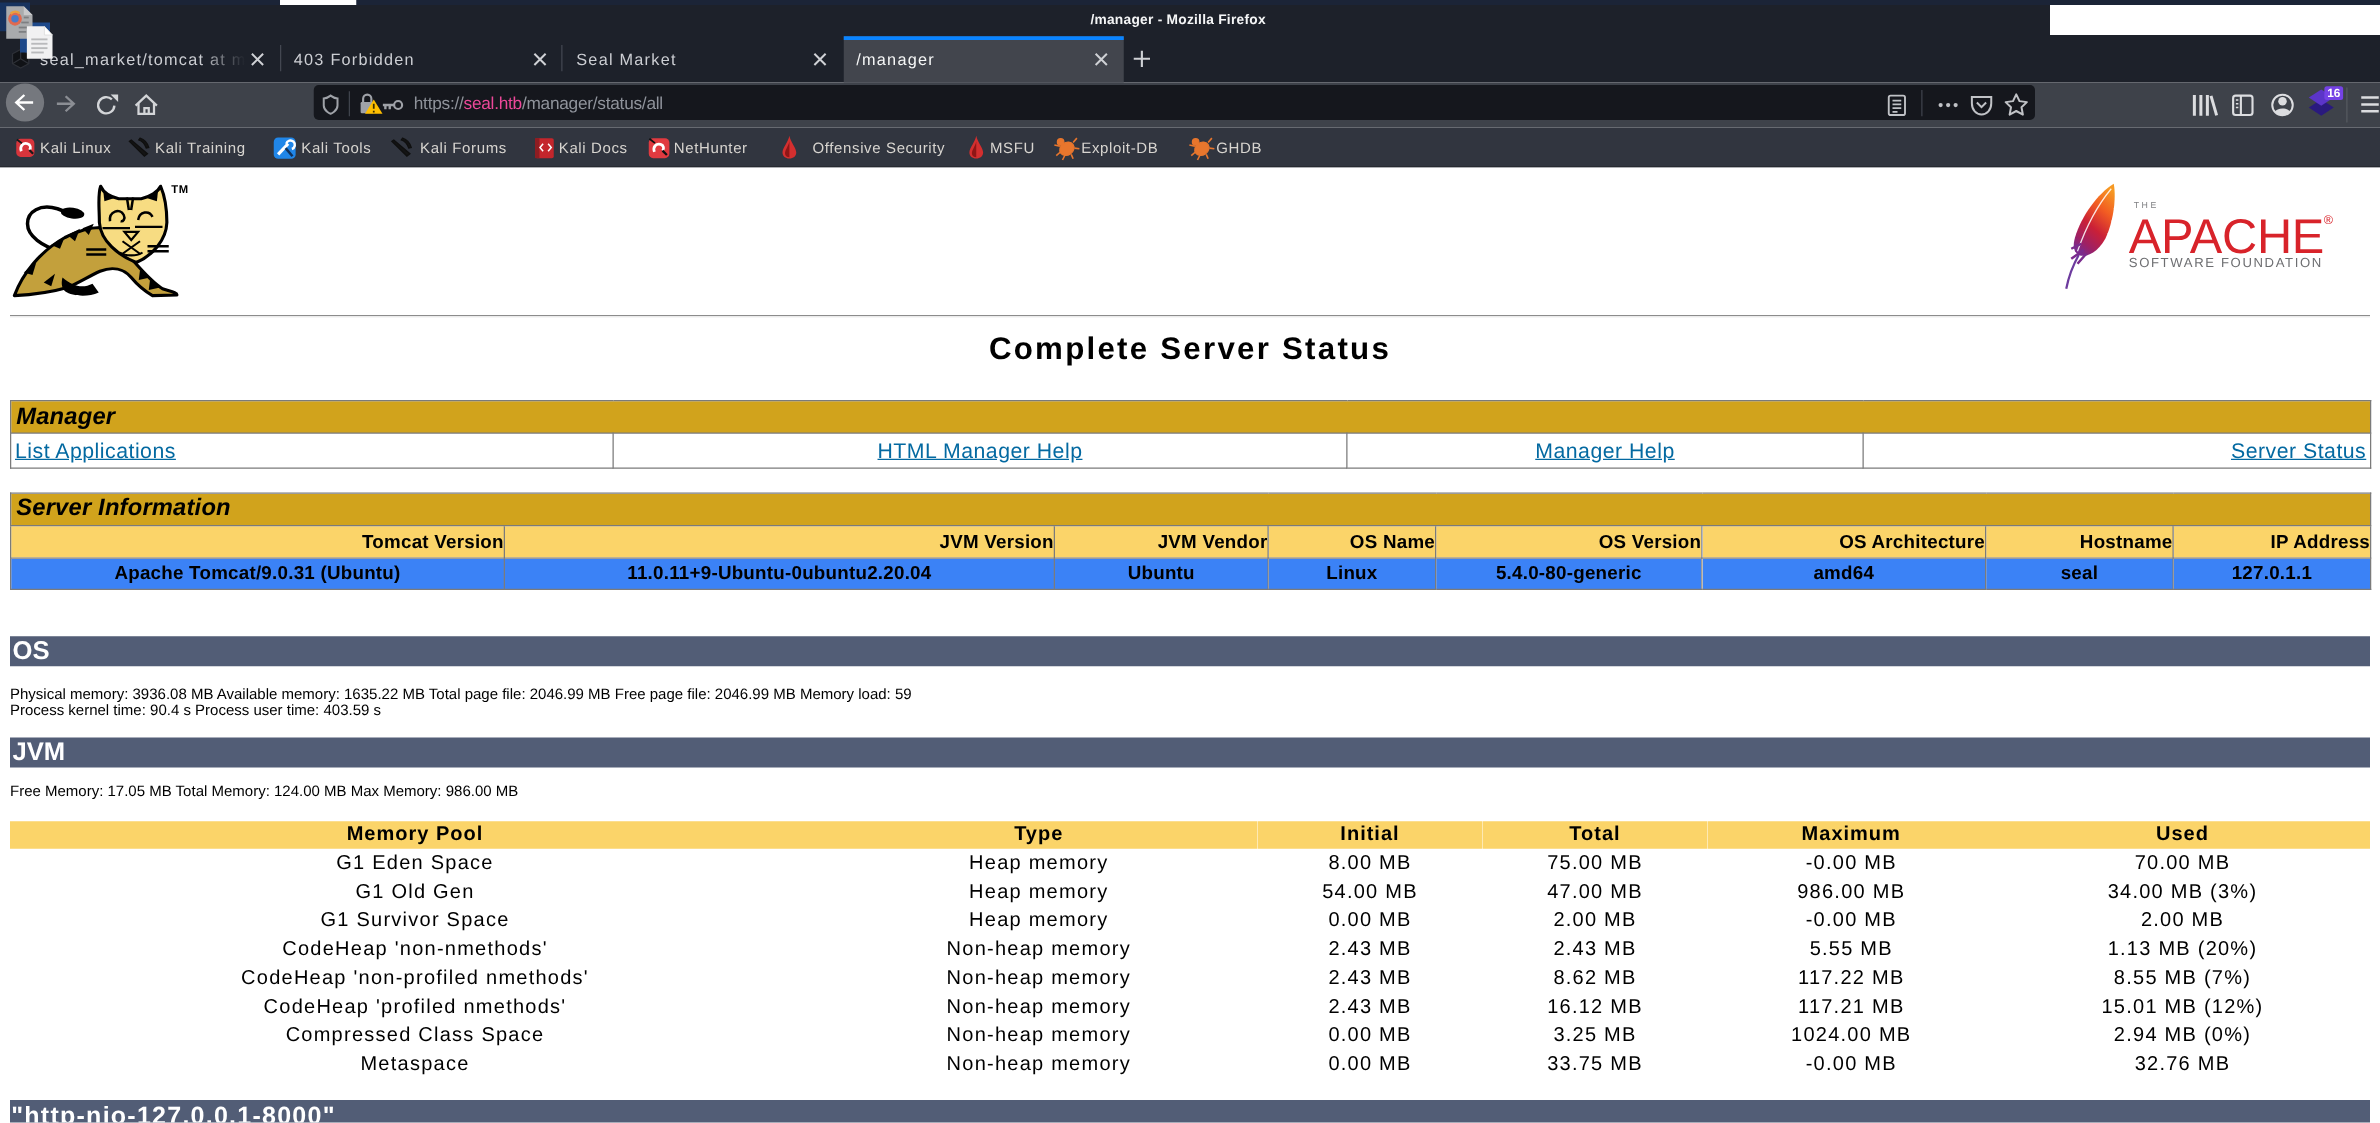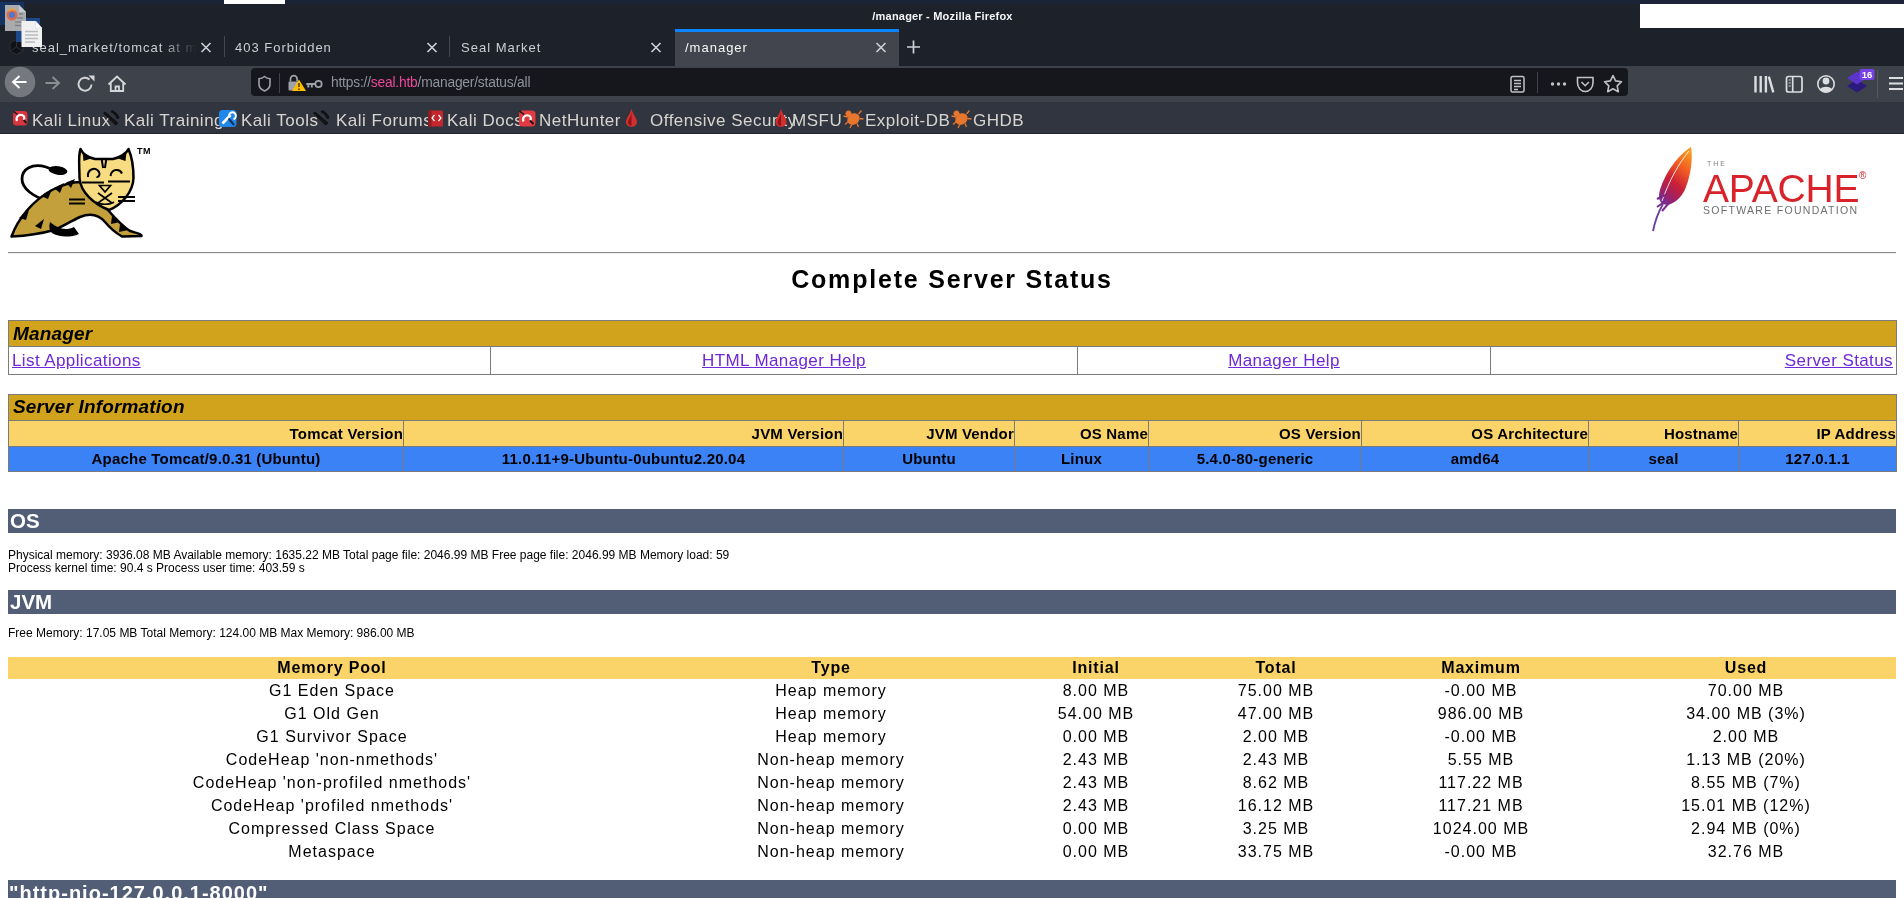--- a/index.html
+++ b/index.html
@@ -18,21 +18,21 @@
 .tabtitle { position:absolute; top:40px; font-size:13px; color:#ccced3; white-space:nowrap; overflow:hidden; letter-spacing:1px; }
 #fade1 { position:absolute; left:160px; top:40px; width:36px; height:17px;
   background:linear-gradient(to right, rgba(29,33,42,0), rgba(29,33,42,1)); }
 #activetab { position:absolute; left:675px; top:29px; width:224px; height:37px; background:#42454d; }
 #activetab .blue { position:absolute; left:0; top:0; width:224px; height:3px; background:#0a84ff; }
 #navbar { position:absolute; left:0; top:66px; width:1904px; height:36px; background:#3e424a; }
 #urlbar { position:absolute; left:251px; top:68px; width:1377px; height:28px; background:#15171d; border-radius:4px; }
 #urltext { position:absolute; left:331px; top:75px; font-size:13.8px; letter-spacing:-0.2px; color:#8f939b; white-space:nowrap; }
 #urltext b { color:#ec4899; font-weight:normal; }
 #bookmarks { position:absolute; left:0; top:102px; width:1904px; height:32px; background:#31353f; border-bottom:1px solid #24272e; }
-.bm { position:absolute; top:111px; font-size:17px; letter-spacing:0.5px; color:#d8d5d0; white-space:nowrap; }
+.bm { position:absolute; top:111px; font-size:12px; letter-spacing:0.5px; color:#d8d5d0; white-space:nowrap; }
 
 
 #page { position:absolute; left:0; top:134px; width:1904px; height:764px; background:#fff; color:#000; }
 
 #tm { position:absolute; left:137px; top:146px; font-size:9px; font-weight:bold; letter-spacing:0.5px;}
 #hr1 { position:absolute; left:8px; top:252px; width:1888px; height:2px;
   border-top:1px solid #8c8c8c; border-bottom:1px solid #eee; }
 #h1 { position:absolute; left:0; top:265px; width:1904px; text-align:center;
   font-size:25px; font-weight:bold; letter-spacing:1.8px; }
 
@@ -40,21 +40,21 @@
 td { overflow:hidden; white-space:nowrap; }
 .btable td { border:1px solid #7b7b7b; }
 .goldrow td { background:#d1a31c; font-weight:bold; font-style:italic; font-size:19px;
   padding:0 0 0 4px; letter-spacing:0.15px; }
 .hdr td { background:#fbd469; font-weight:bold; text-align:right; }
 .val td { background:#3b82f6; text-align:center;font-weight:bold; }
 
 #mgr { position:absolute; left:8px; top:320px; width:1888px; }
 #mgr .goldrow td { height:26px; }
 #mgr td.lnk { font-size:17px; height:28px; padding:0 3px; letter-spacing:0.4px; }
-a { color:#6d28d9; }
+a { color:#0369a1; }
 
 #sinfo { position:absolute; left:8px; top:393.5px; width:1888px; }
 #sinfo td { height:25.5px; font-size:15px; letter-spacing:0.2px; }
 #sinfo .goldrow td { height:26.5px; font-size:19px; letter-spacing:0.15px; }
 
 .secbar { position:absolute; left:8px; width:1888px; height:24px; background:#525d76;
   color:#fff; font-weight:bold; font-size:20.5px; line-height:23px; padding-left:2px; }
 .smalltx { position:absolute; left:8px; font-size:12px; line-height:13.5px; color:#000; }
 
 #sinfo .val td { height:25.5px; }

